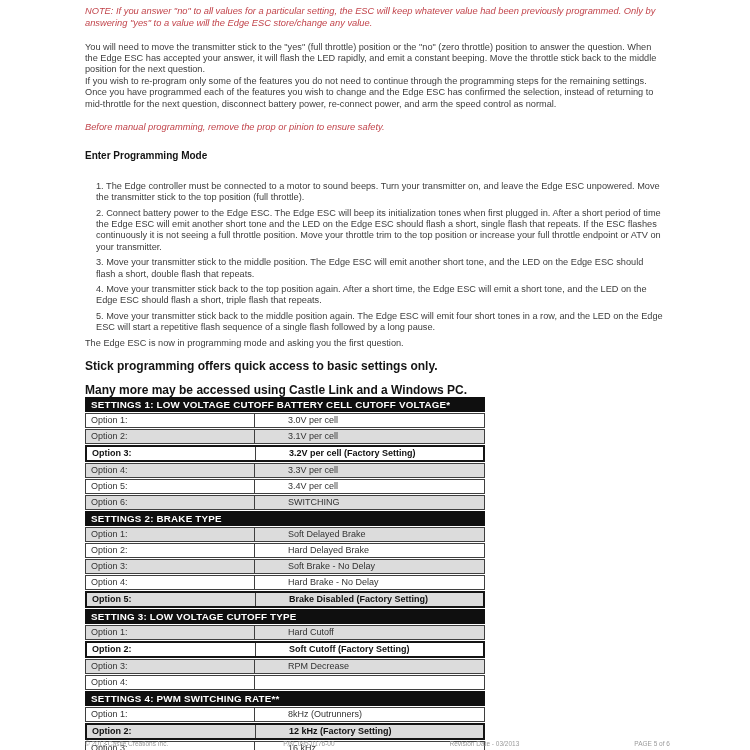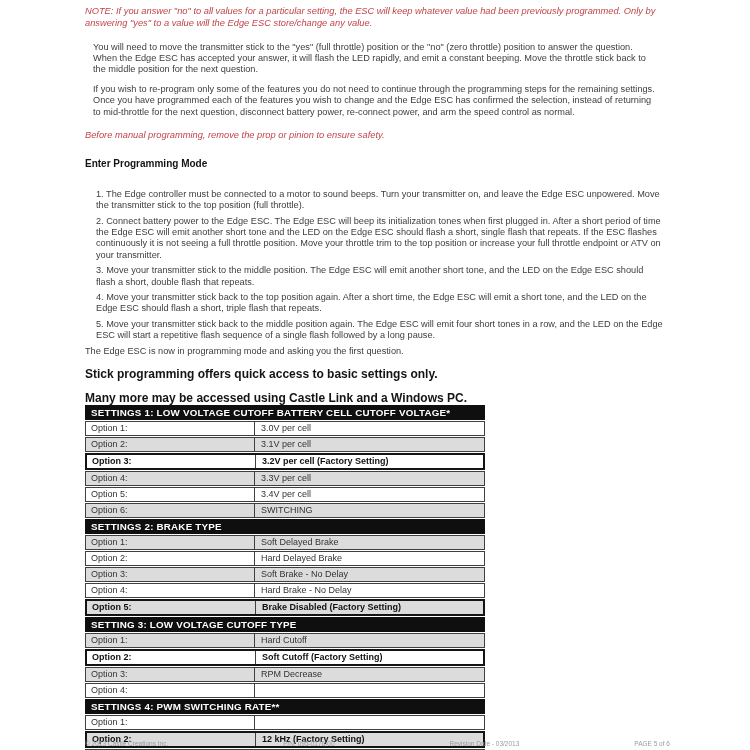--- a/index.html
+++ b/index.html
@@ -6,21 +6,21 @@
   .page {
     position:relative;
     width:750px; height:750px;
     box-sizing:border-box;
     background:#ffffff;
     font-family:"Liberation Sans", sans-serif;
     color:#404040;
     padding:6px 85px 0 85px;
     overflow:hidden;
   }
-  p { margin:8px; }
+  p { margin:0; }
   .note {
     color:#c2454c;
     font-style:italic;
     font-size:9.3px;
     line-height:11.8px;
     margin:0 0 12px 0;
   }
   .body-text {
     font-size:9.2px;
     line-height:11.4px;
@@ -57,20 +57,21 @@
     margin-bottom:1px;
     white-space:nowrap;
   }
   .tbl-row {
     display:flex;
     border:1px solid #3f3f3f;
     margin-bottom:1px;
     line-height:11px;
     background:#ffffff;
     color:#333333;
+    gap:27px;
   }
   .tbl-row.shaded { background:#dcdcdc; }
   .tbl-row.bold {
     border:2px solid #141414;
     font-weight:bold;
     color:#111111;
   }
   .cell { padding:1px 0 1px 5px; }
   .cell.option {
     flex:0 0 163px;
@@ -180,20 +181,21 @@
       <div class="tbl-row shaded">
         <div class="cell option">Option 3:</div>
         <div class="cell value">RPM Decrease</div>
       </div>
       <div class="tbl-row">
         <div class="cell option">Option 4:</div>
       </div>
       <div class="tbl-header">SETTINGS 4: PWM SWITCHING RATE**</div>
       <div class="tbl-row">
         <div class="cell option">Option 1:</div>
+        <div class="cell value">8kHz (Outrunners)</div>
       </div>
       <div class="tbl-row shaded bold">
         <div class="cell option">Option 2:</div>
         <div class="cell value">12 kHz (Factory Setting)</div>
       </div>
       <div class="tbl-row">
         <div class="cell option">Option 3:</div>
         <div class="cell value">16 kHz</div>
       </div>
     </div>

